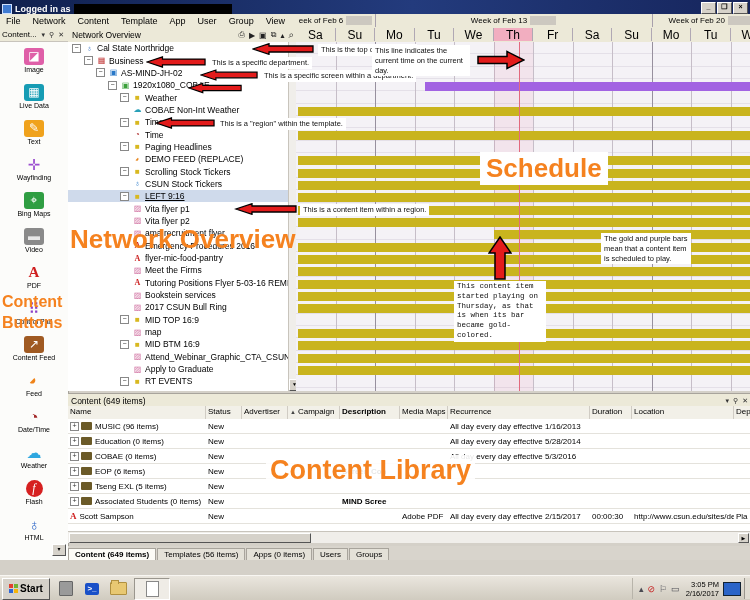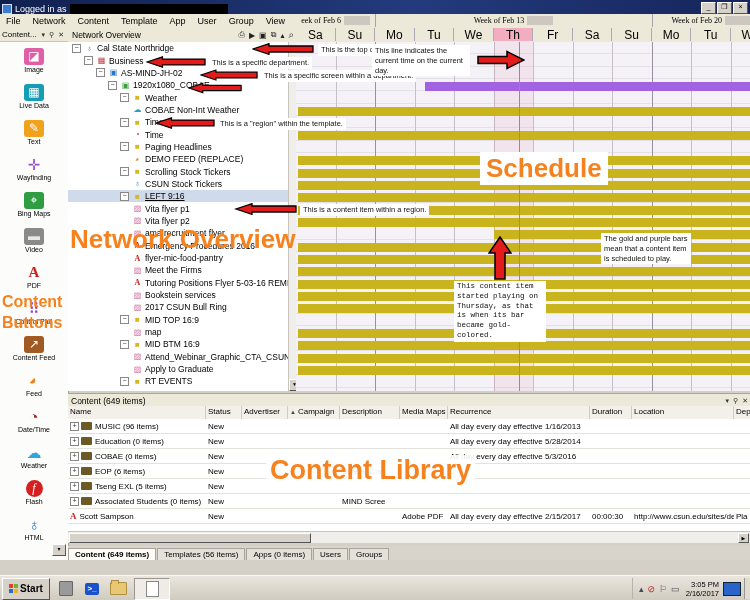--- a/index.html
+++ b/index.html
@@ -1,20 +1,20 @@
 <!DOCTYPE html>
 <html><head>
 <meta charset="utf-8">
 <style>
   html,body{margin:0;padding:0;background:#555;}
   #screen{position:relative;width:750px;height:600px;background:#d4d0c8;overflow:hidden;
     font-family:"Liberation Sans",sans-serif;color:#000;}
   
   #titlebar{position:absolute;left:0;top:0;width:750px;height:18px;
-    background:linear-gradient(90deg,#10204e,#233b7d 55%,#16255c);color:#fff;font-size:9px;font-weight:normal;
+    background:linear-gradient(90deg,#10204e,#233b7d 55%,#16255c);color:#fff;font-size:9px;font-weight:bold;
     display:flex;align-items:center;white-space:nowrap;overflow:hidden;}
   #title-appicon{width:8px;height:8px;background:#3f7ad1;border:1px solid #cfe0ff;margin:0 3px 0 2px;flex:0 0 auto;}
   #title-redact{display:inline-block;width:158px;height:10px;background:#000;margin:0 3px;vertical-align:middle;}
   #title-buttons{position:absolute;right:2px;top:2px;display:flex;gap:1px;}
   .tbtn{width:13px;height:10px;background:#d6d2ca;border:1px solid #fff;border-right-color:#555;border-bottom-color:#555;
     font-size:7px;line-height:8px;text-align:center;color:#000;}
   
   #menubar{position:absolute;left:0;top:14px;width:296px;height:14px;background:#ece9d8;display:flex;
     font-size:9px;align-items:center;}
   .menu-item{padding:0 6px;}
@@ -44,21 +44,21 @@
   .tree-row.selected .tree-label{text-decoration:underline;}
   .expander{flex:0 0 auto;width:7px;height:7px;border:1px solid #888;background:#fff;font-size:7px;line-height:6px;
     text-align:center;margin-right:3px;color:#333;}
   .tree-icon{flex:0 0 auto;width:11px;text-align:center;font-size:8px;margin-right:2px;}
   .tree-icon.serif{font-family:"Liberation Serif",serif;font-weight:bold;}
   .tree-icon.rot{transform:rotate(45deg);}
   #tree-scrollbar{position:absolute;left:288px;top:42px;width:10px;height:349px;background:#f0eeea;border-left:1px solid #c8c4bc;}
   #tree-scroll-down{position:absolute;left:0;bottom:0;width:9px;height:10px;background:#d6d2ca;
     border:1px solid #fff;border-right-color:#555;border-bottom-color:#555;font-size:5px;text-align:center;line-height:9px;}
   
-  #week-header{position:absolute;left:296px;top:14px;width:454px;height:14px;background:#ece9d8;border-bottom:1px solid #c8c4bc;font-family:Liberation Serif, serif;}
+  #week-header{position:absolute;left:296px;top:14px;width:454px;height:14px;background:#ece9d8;border-bottom:1px solid #c8c4bc;}
   .week-seg{position:absolute;top:0;height:13px;border-right:1px solid #a8a0ac;font-size:8px;
     display:flex;align-items:center;justify-content:center;white-space:nowrap;overflow:hidden;}
   .redact-box{display:inline-block;width:26px;height:9px;background:#ccc8c0;margin-left:3px;}
   #day-header{position:absolute;left:296px;top:28px;width:454px;height:14px;background:#ece9d8;border-bottom:1px solid #b0a8b4;}
   .day-cell{position:absolute;top:0;height:13px;border-right:1px solid #b0a8b4;font-size:12px;
     display:flex;align-items:center;justify-content:center;}
   .day-cell.current{background:#f2aec0;}
   #sch-body{position:absolute;left:296px;top:42px;width:454px;height:349px;background:#f4f2f6;overflow:hidden;
     background-image:repeating-linear-gradient(180deg,transparent 0 11.35px,#e4e0e8 11.35px 12.35px);}
   .grid-v{position:absolute;top:0;bottom:0;width:1px;background:#c6bec8;}
@@ -68,21 +68,21 @@
   .bar.gold{background:#c9b41e;}
   .bar.purple{background:#a263e2;}
   #current-line{position:absolute;top:0;bottom:0;width:1px;background:#e2697e;}
   
   #cp-header{position:absolute;left:68px;top:393px;width:682px;height:13px;background:#ece9d8;
     border-top:1px solid #a8a49c;display:flex;align-items:center;font-size:8.5px;}
   #cp-header .panel-title{flex:1;padding-left:3px;}
   #cp-colheader{position:absolute;left:68px;top:406px;width:682px;height:13px;background:#f2f0e8;
     border-bottom:1px solid #c0bcb4;display:flex;font-size:8px;overflow:hidden;}
   .col{border-right:1px solid #d0ccc4;padding:1px 2px;white-space:nowrap;overflow:hidden;flex:0 0 auto;box-sizing:border-box;}
-  .c0{width:138px;}.c1{width:36px;}.c2{width:46px;}.c3{width:52px;}.c4{width:60px;}
+  .c0{width:138px;}.c1{width:36px;}.c2{width:46px;}.c3{width:52px;}.c4{width:60px;font-weight:bold;}
   .c5{width:48px;}.c6{width:142px;}.c7{width:42px;}.c8{width:102px;}.c9{width:40px;}
   #cp-rows{position:absolute;left:68px;top:419px;width:682px;height:112px;background:#fff;overflow:hidden;}
   .cp-row{display:flex;height:14px;border-bottom:1px solid #e4e2dc;font-size:8px;align-items:center;}
   .cell{padding:0 2px;white-space:nowrap;overflow:hidden;flex:0 0 auto;box-sizing:border-box;display:flex;align-items:center;}
   .sort-icon{font-size:6px;margin-right:2px;color:#444;}
   .row-expander{width:7px;height:7px;border:1px solid #888;font-size:7px;line-height:6px;text-align:center;margin-right:2px;flex:0 0 auto;color:#333;}
   .folder-glyph{width:11px;height:8px;background:#6b5a28;border-radius:1px;margin-right:3px;position:relative;flex:0 0 auto;}
   .folder-glyph::before{content:"";position:absolute;left:0;top:-2px;width:5px;height:2px;background:#6b5a28;border-radius:1px 1px 0 0;}
   .pdf-glyph{color:#cf1f1f;font-family:"Liberation Serif",serif;font-weight:bold;font-size:9px;margin-right:3px;}
   #cp-hscroll{position:absolute;left:68px;top:531px;width:682px;height:11px;background:#f0eeea;border-top:1px solid #c8c4bc;}

